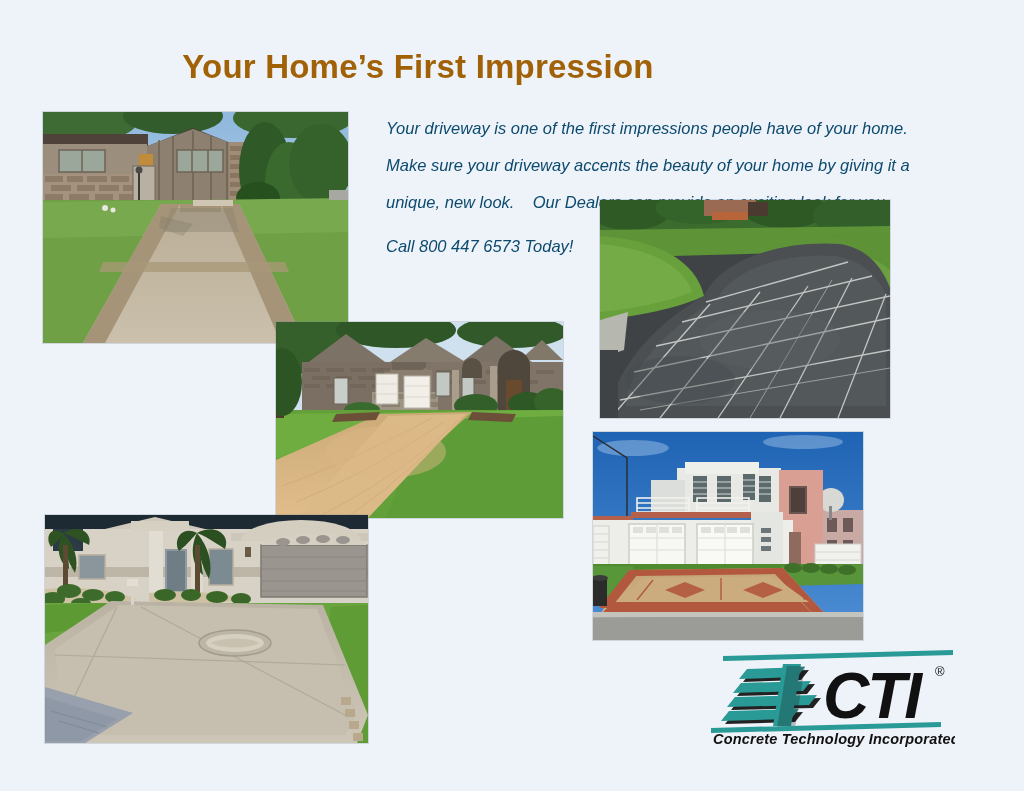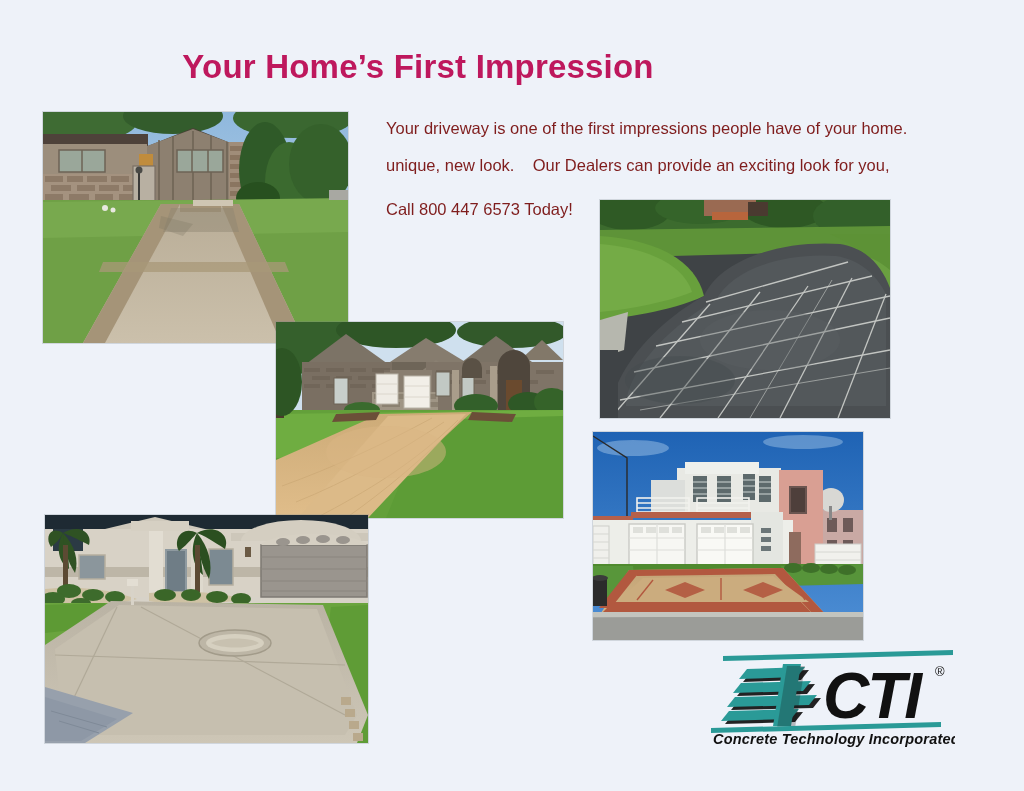--- a/index.html
+++ b/index.html
@@ -24,34 +24,35 @@
 
   
   .slide-title {
     position: absolute;
     left: 0;
     top: 48px;
     width: 836px;
     text-align: center;
     font-size: 33px;
     font-weight: bold;
-    color: #be185d;
+    color: #a16207;
     letter-spacing: 0.2px;
     font-family: "Liberation Sans", sans-serif;
   }
 
   
   .body-copy {
     position: absolute;
     left: 386px;
     top: 112px;
     width: 560px;
     font-size: 16.5px;
-    color: #7f1d1d;
+    color: #0c4a6e;
     line-height: 33px;
+    font-style: italic;
   }
   .body-copy p {
     margin: 0 0 4px 0;
     white-space: pre;
   }
   .call-line {
     margin-top: 11px !important;
   }
 
   
@@ -82,20 +83,21 @@
 </style>
 </head>
 <body>
 
 <div class="slide">
 
   <div class="slide-title">Your Home’s First Impression</div>
 
   <div class="body-copy">
     <p>Your driveway is one of the first impressions people have of your home.</p>
+    <p>Make sure your driveway accents the beauty of your home by giving it a</p>
     <p>unique, new look.    Our Dealers can provide an exciting look for you,</p>
     <p class="call-line">Call 800 447 6573 Today!</p>
   </div>
 
   <div class="photo" id="photo-ranch-house" title="Ranch house with stone and vertical siding facade, green lawn and tan concrete driveway with darker stamped border bands">
     <svg viewBox="0 0 305 231" preserveAspectRatio="none">
       <defs>
         <linearGradient id="p1sky" x1="0" y1="0" x2="0" y2="1">
           <stop offset="0%" stop-color="#8fb8dd"></stop>
             <stop offset="100%" stop-color="#c8dcec"></stop>

